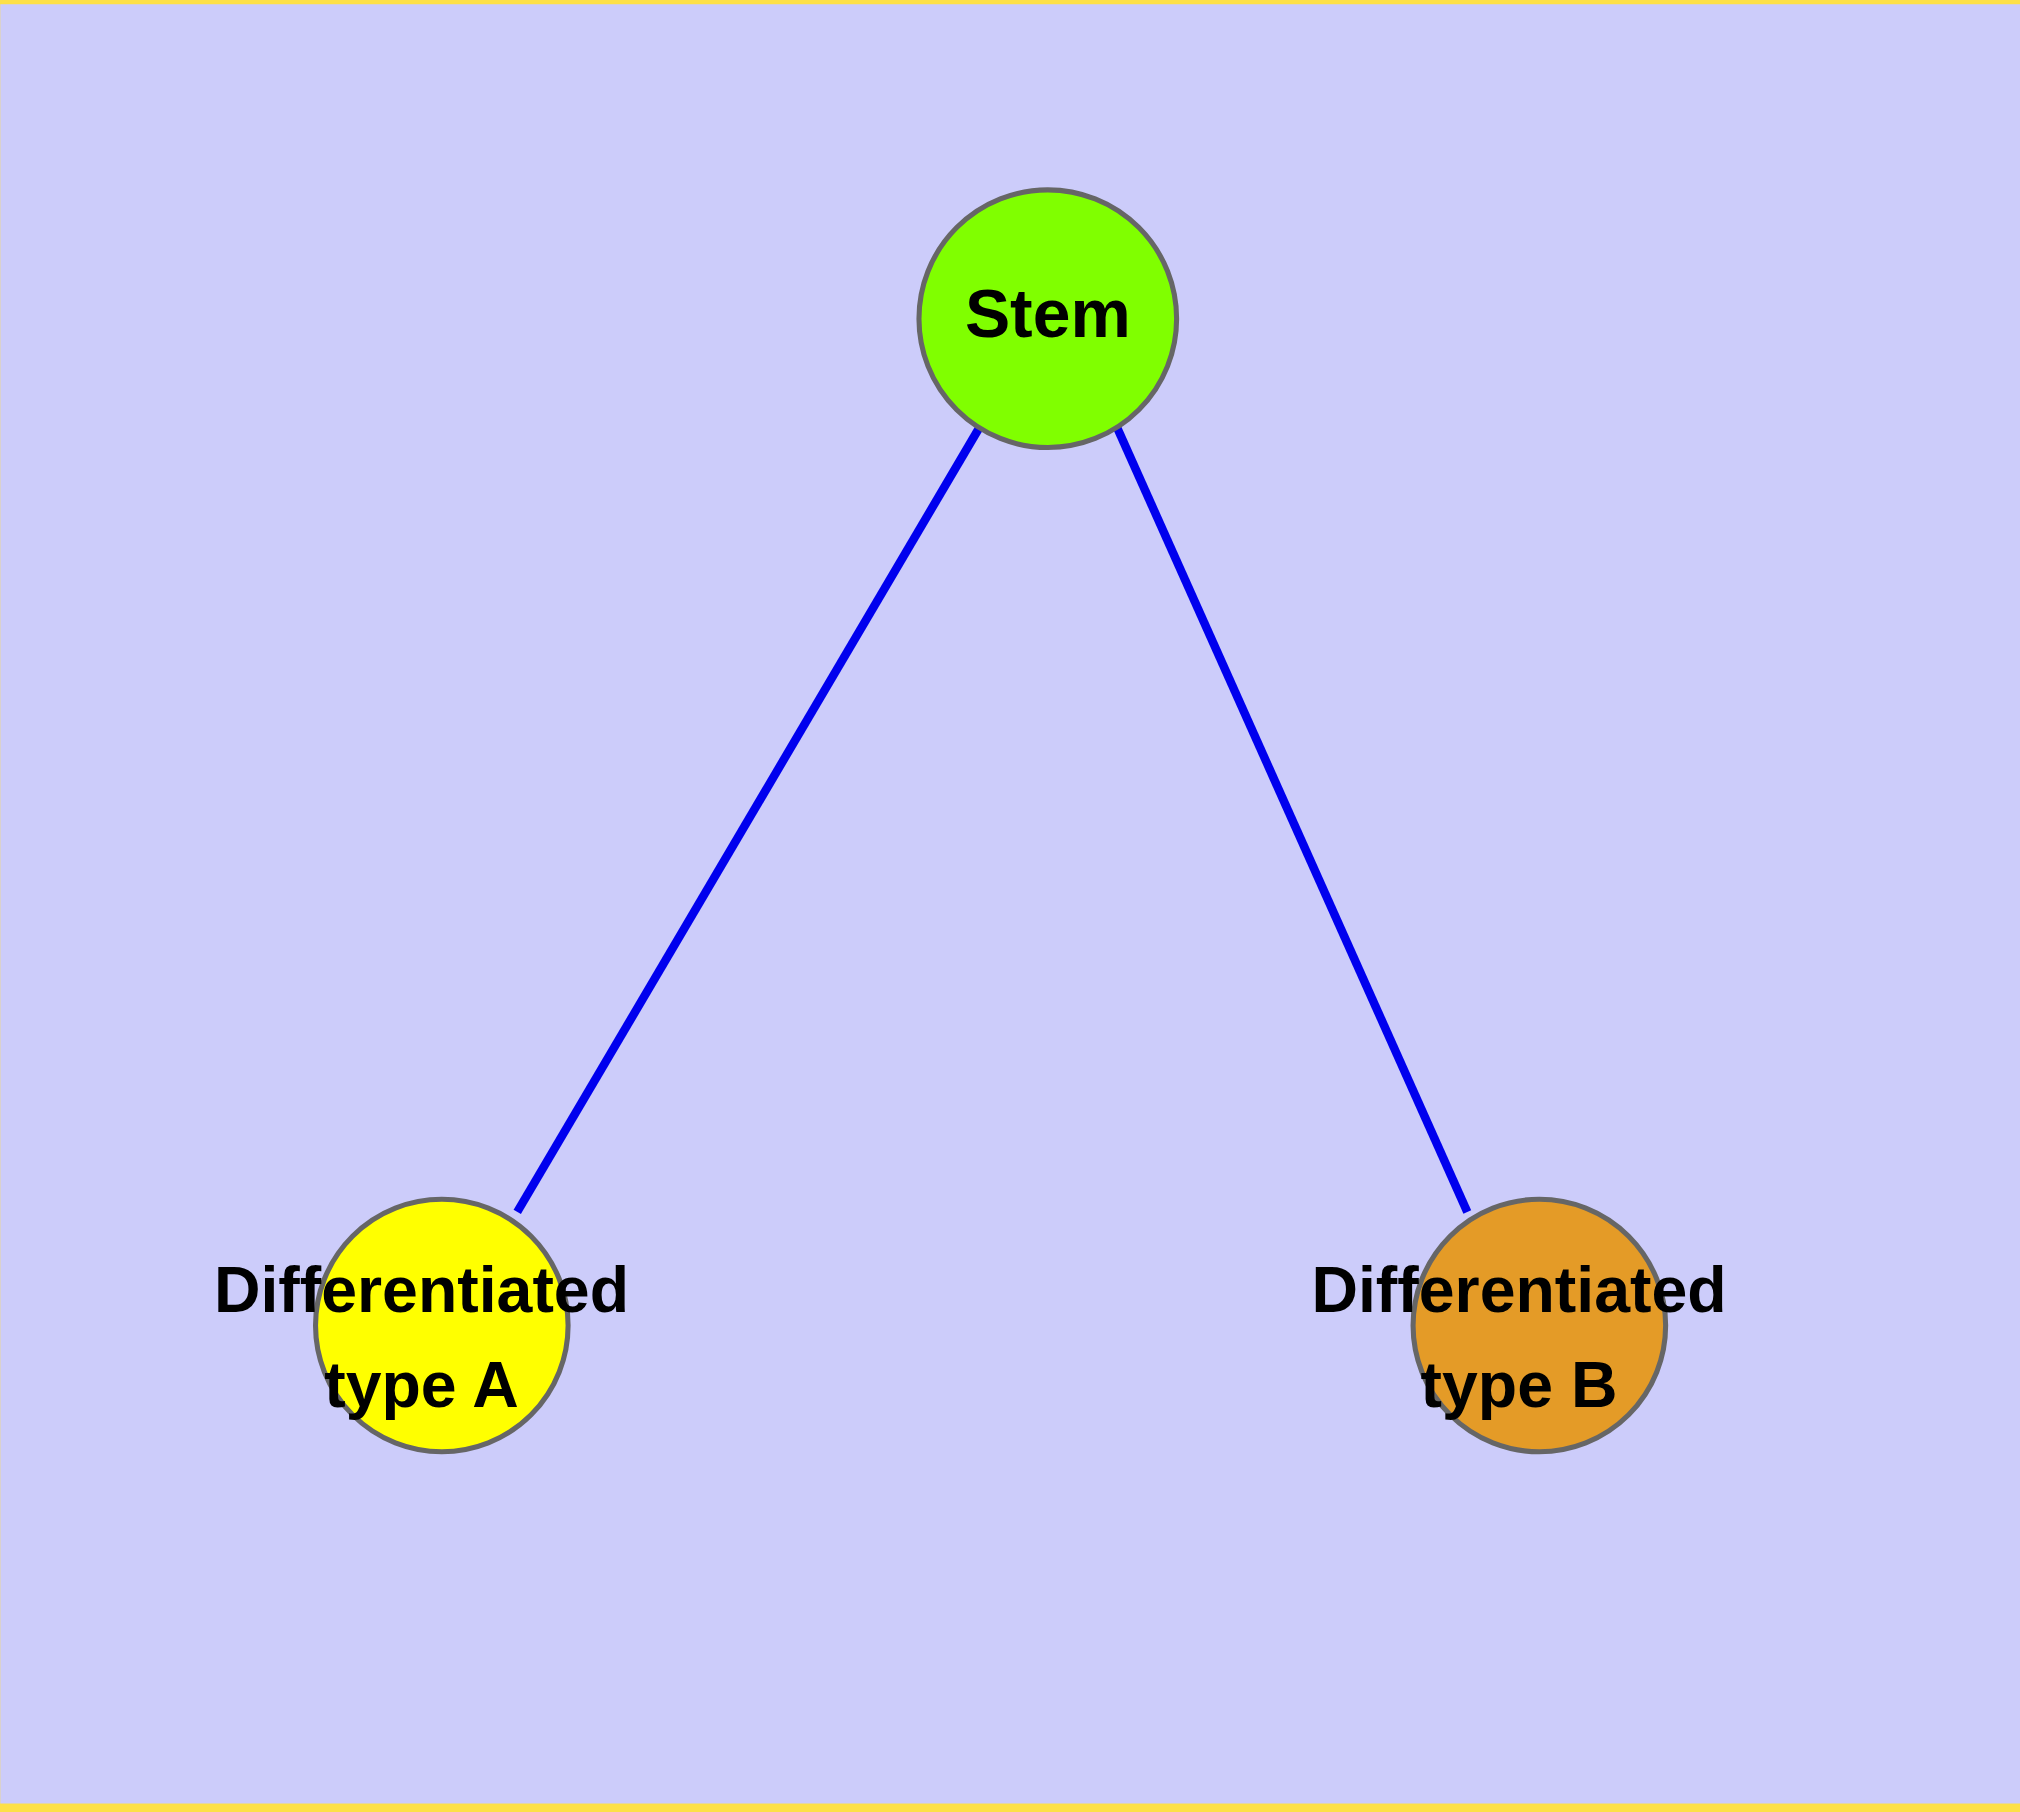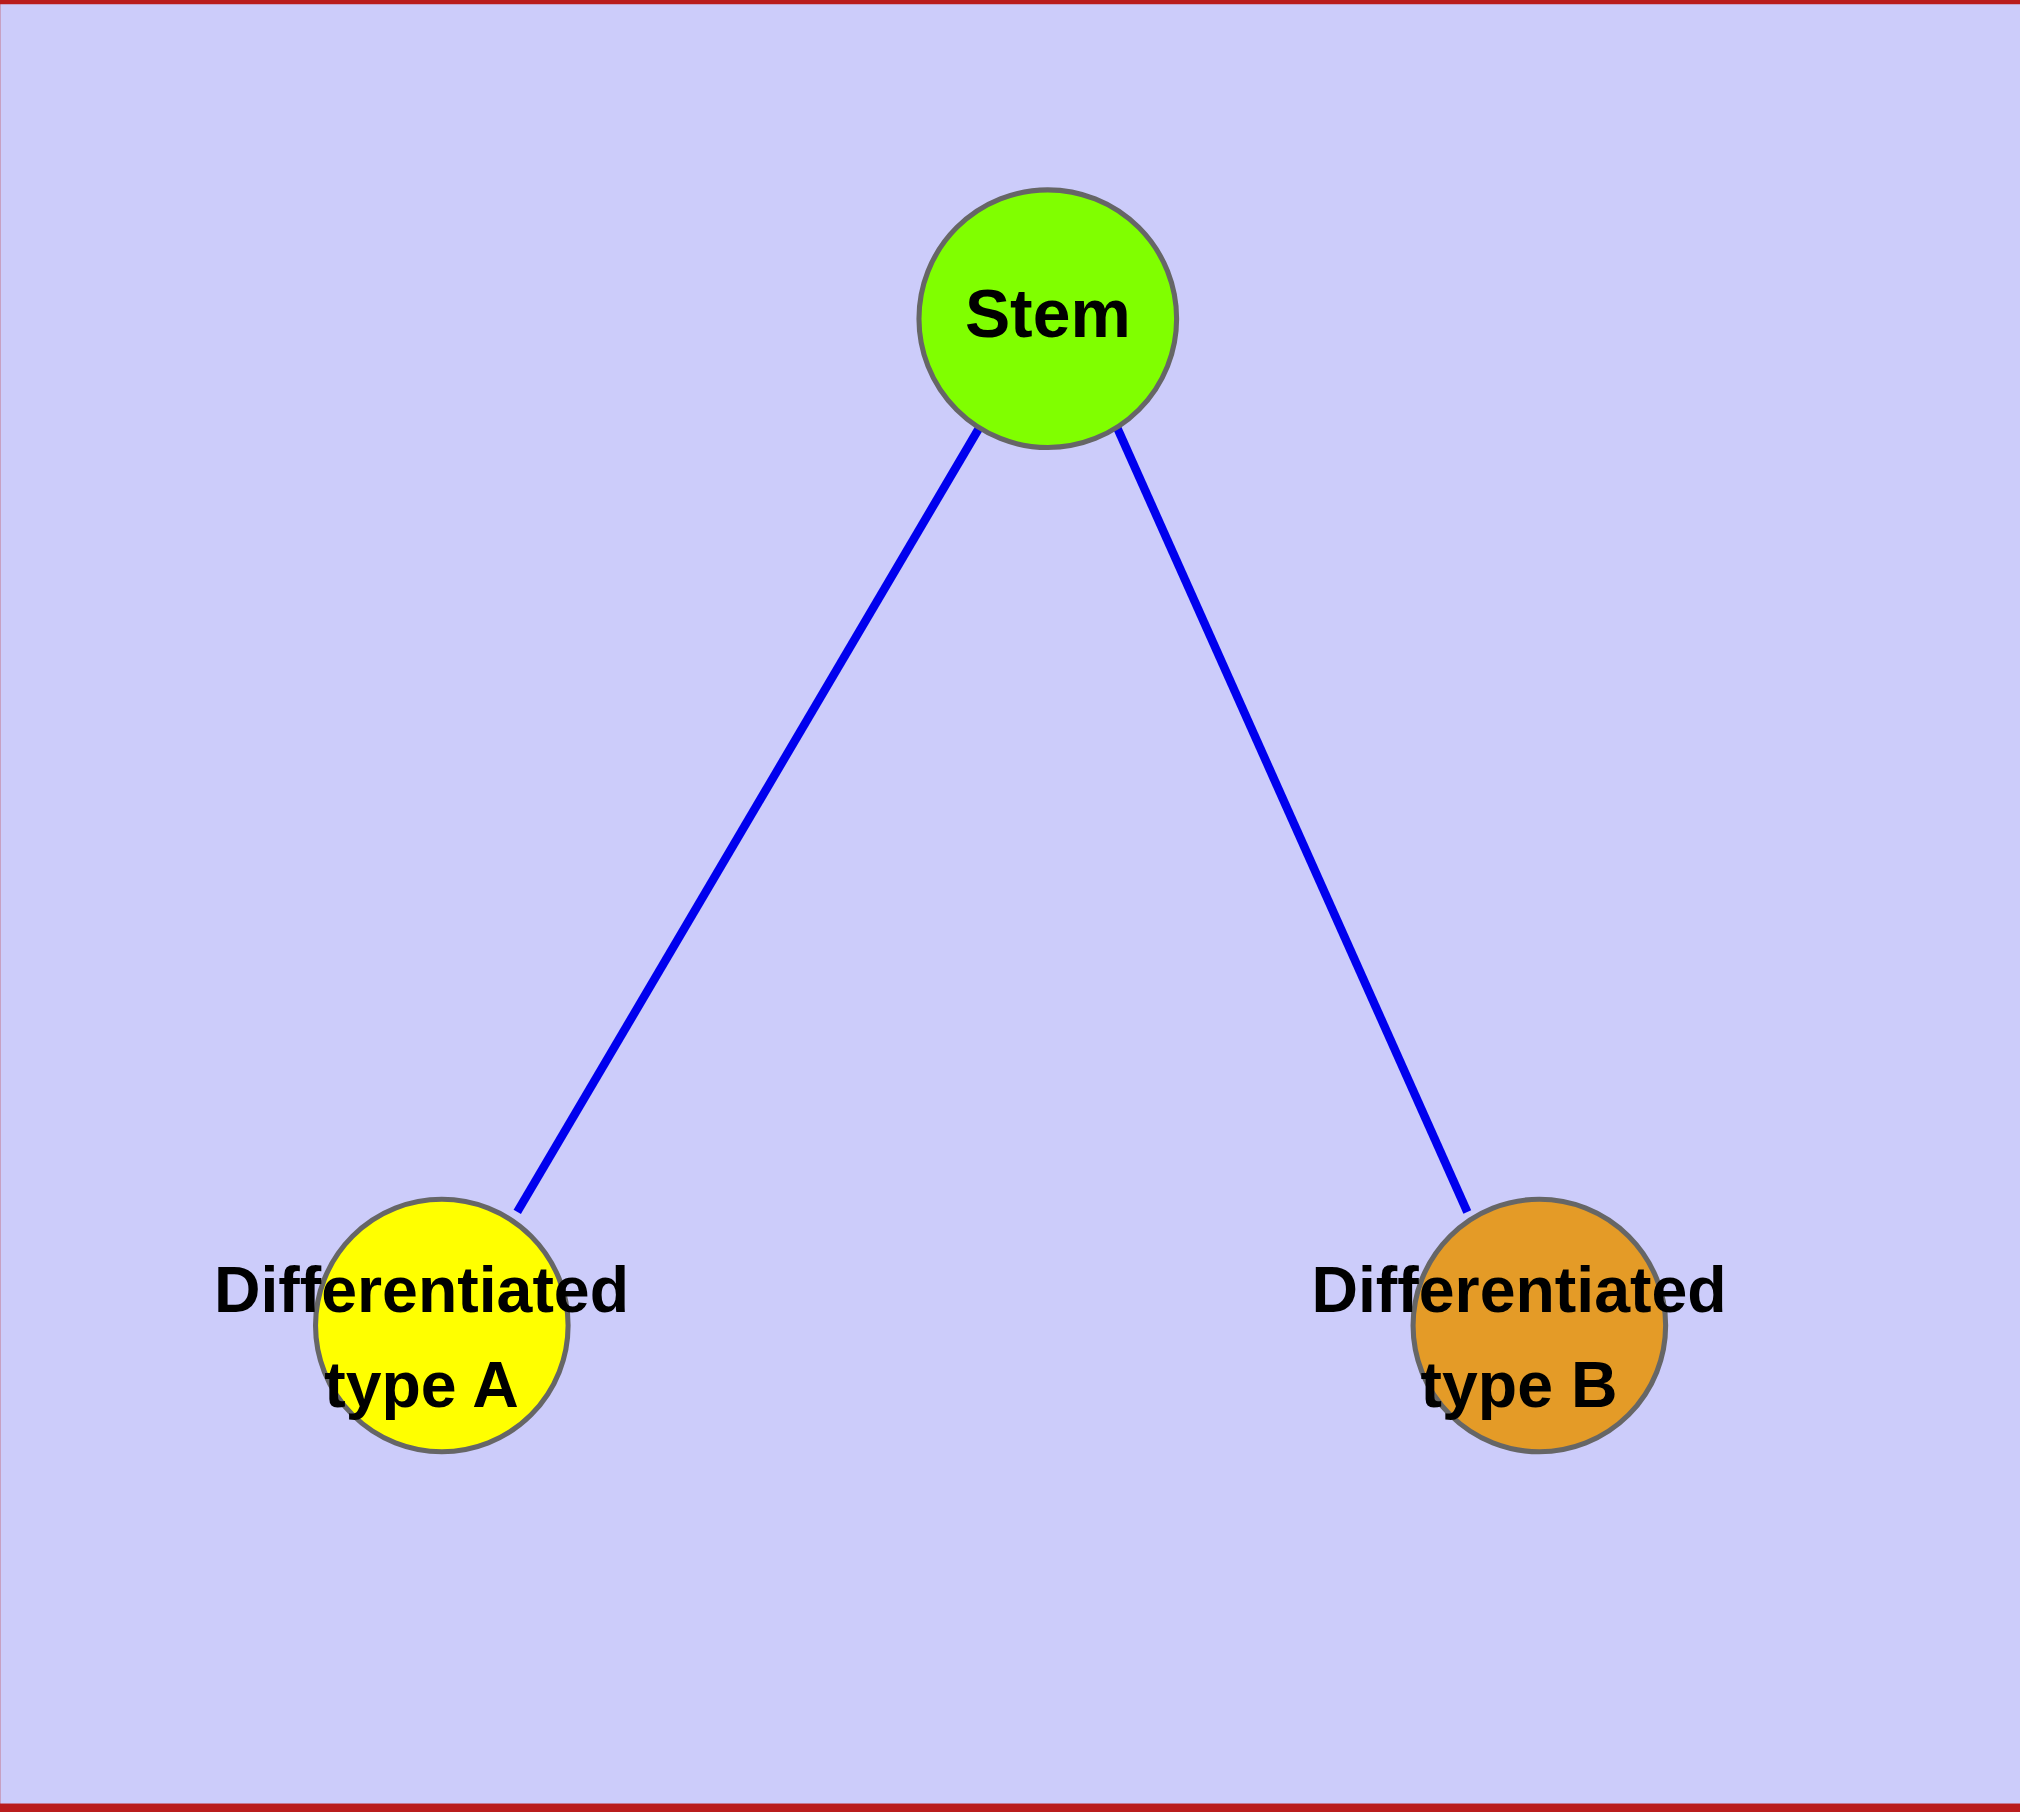--- a/index.html
+++ b/index.html
@@ -42,21 +42,21 @@
     font-size: 80px;
   }
 
   .edge-line {
     stroke-linecap: butt;
   }
 </style>
 </head>
 <body style="background: rgb(255, 255, 255);">
 
-<div id="graph-canvas" style="background: #b91c1c; text-decoration: underline;">
+<div id="graph-canvas" style="background: #fde047; text-decoration: underline;">
   <svg id="graph-svg" width="2021" height="1812" viewBox="0 0 2384 2138" xmlns="http://www.w3.org/2000/svg">
     <rect id="plot-background" x="0" y="5" width="2384" height="2123" fill="#ccccfa"></rect>
     <g id="edges-group">
         <line x1="1155" y1="505" x2="610" y2="1430" stroke="#0000ee" stroke-width="10" class="edge-line"></line>
         <line x1="1318" y1="505" x2="1731" y2="1430" stroke="#0000ee" stroke-width="10" class="edge-line"></line>
       </g>
     <g id="nodes-group">
         <circle cx="1236" cy="376" r="152" fill="#80ff00" stroke="#666666" stroke-width="6"></circle>
         <circle cx="521" cy="1564" r="149" fill="#ffff00" stroke="#666666" stroke-width="6"></circle>
         <circle cx="1816" cy="1564" r="149" fill="#e49b27" stroke="#666666" stroke-width="6"></circle>

